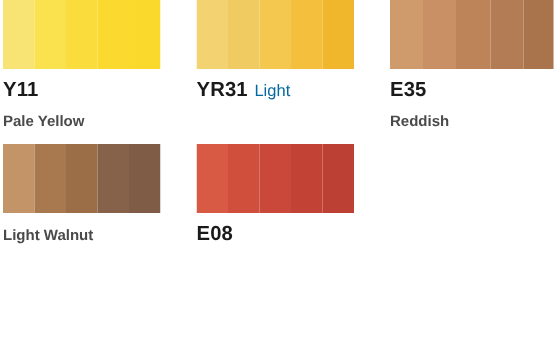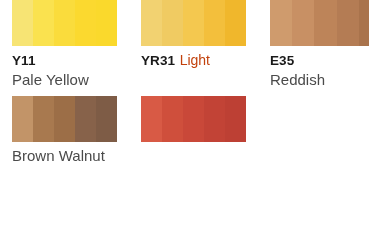--- a/index.html
+++ b/index.html
@@ -14,21 +14,21 @@
     font-family: "Liberation Sans", sans-serif;
     -webkit-font-smoothing: antialiased;
   }
   .swatch-grid {
     display: grid;
     grid-template-columns: 105px 24px 105px 24px 111px;
     grid-template-rows: 46px 50px 46px 49px;
     width: 369px;
     height: 191px;
     box-sizing: border-box;
-    padding-left: 12px;
+    padding-left: 2px;
   }
   .cell-swatch {
     width: 100%;
     height: 46px;
     position: relative;
     overflow: hidden;
   }
   .bands {
     position: absolute;
     inset: 0;
@@ -43,28 +43,28 @@
     line-height: 1.28;
     color: #3b3b3b;
   }
   .code {
     font-weight: bold;
     font-size: 13.5px;
     color: #1a1a1a;
     letter-spacing: 0.1px;
   }
   .name {
-    font-weight: normal;
-    font-size: 15px;
+    font-weight: bold;
+    font-size: 10px;
     color: #4a4a4a;
   }
   .name-inline {
     font-weight: normal;
-    font-size: 14px;
-    color: #c2410c;
+    font-size: 11px;
+    color: #0369a1;
   }
   .label-line1 {
     white-space: nowrap;
   }
   .label-line2 {
     white-space: nowrap;
   }
   .spacer {
     width: 100%;
     height: 100%;
@@ -151,22 +151,25 @@
       <div class="band" style="background: rgb(201, 72, 57);"></div>
       <div class="band" style="background: rgb(194, 67, 54);"></div>
       <div class="band" style="background: rgb(189, 64, 52);"></div>
     </div>
   </div>
   <div class="spacer"></div>
   <div class="empty"></div>
 
   <div class="cell-label">
     <div class="label-line2">
-      <span class="name">Brown Walnut</span>
+      <span class="name">Light Walnut</span>
     </div>
   </div>
   <div class="spacer"></div>
   <div class="cell-label">
+    <div class="label-line1">
+      <span class="code">E08</span>
+    </div>
   </div>
   <div class="spacer"></div>
   <div class="empty"></div>
 
 </div>
 
 </body></html>

